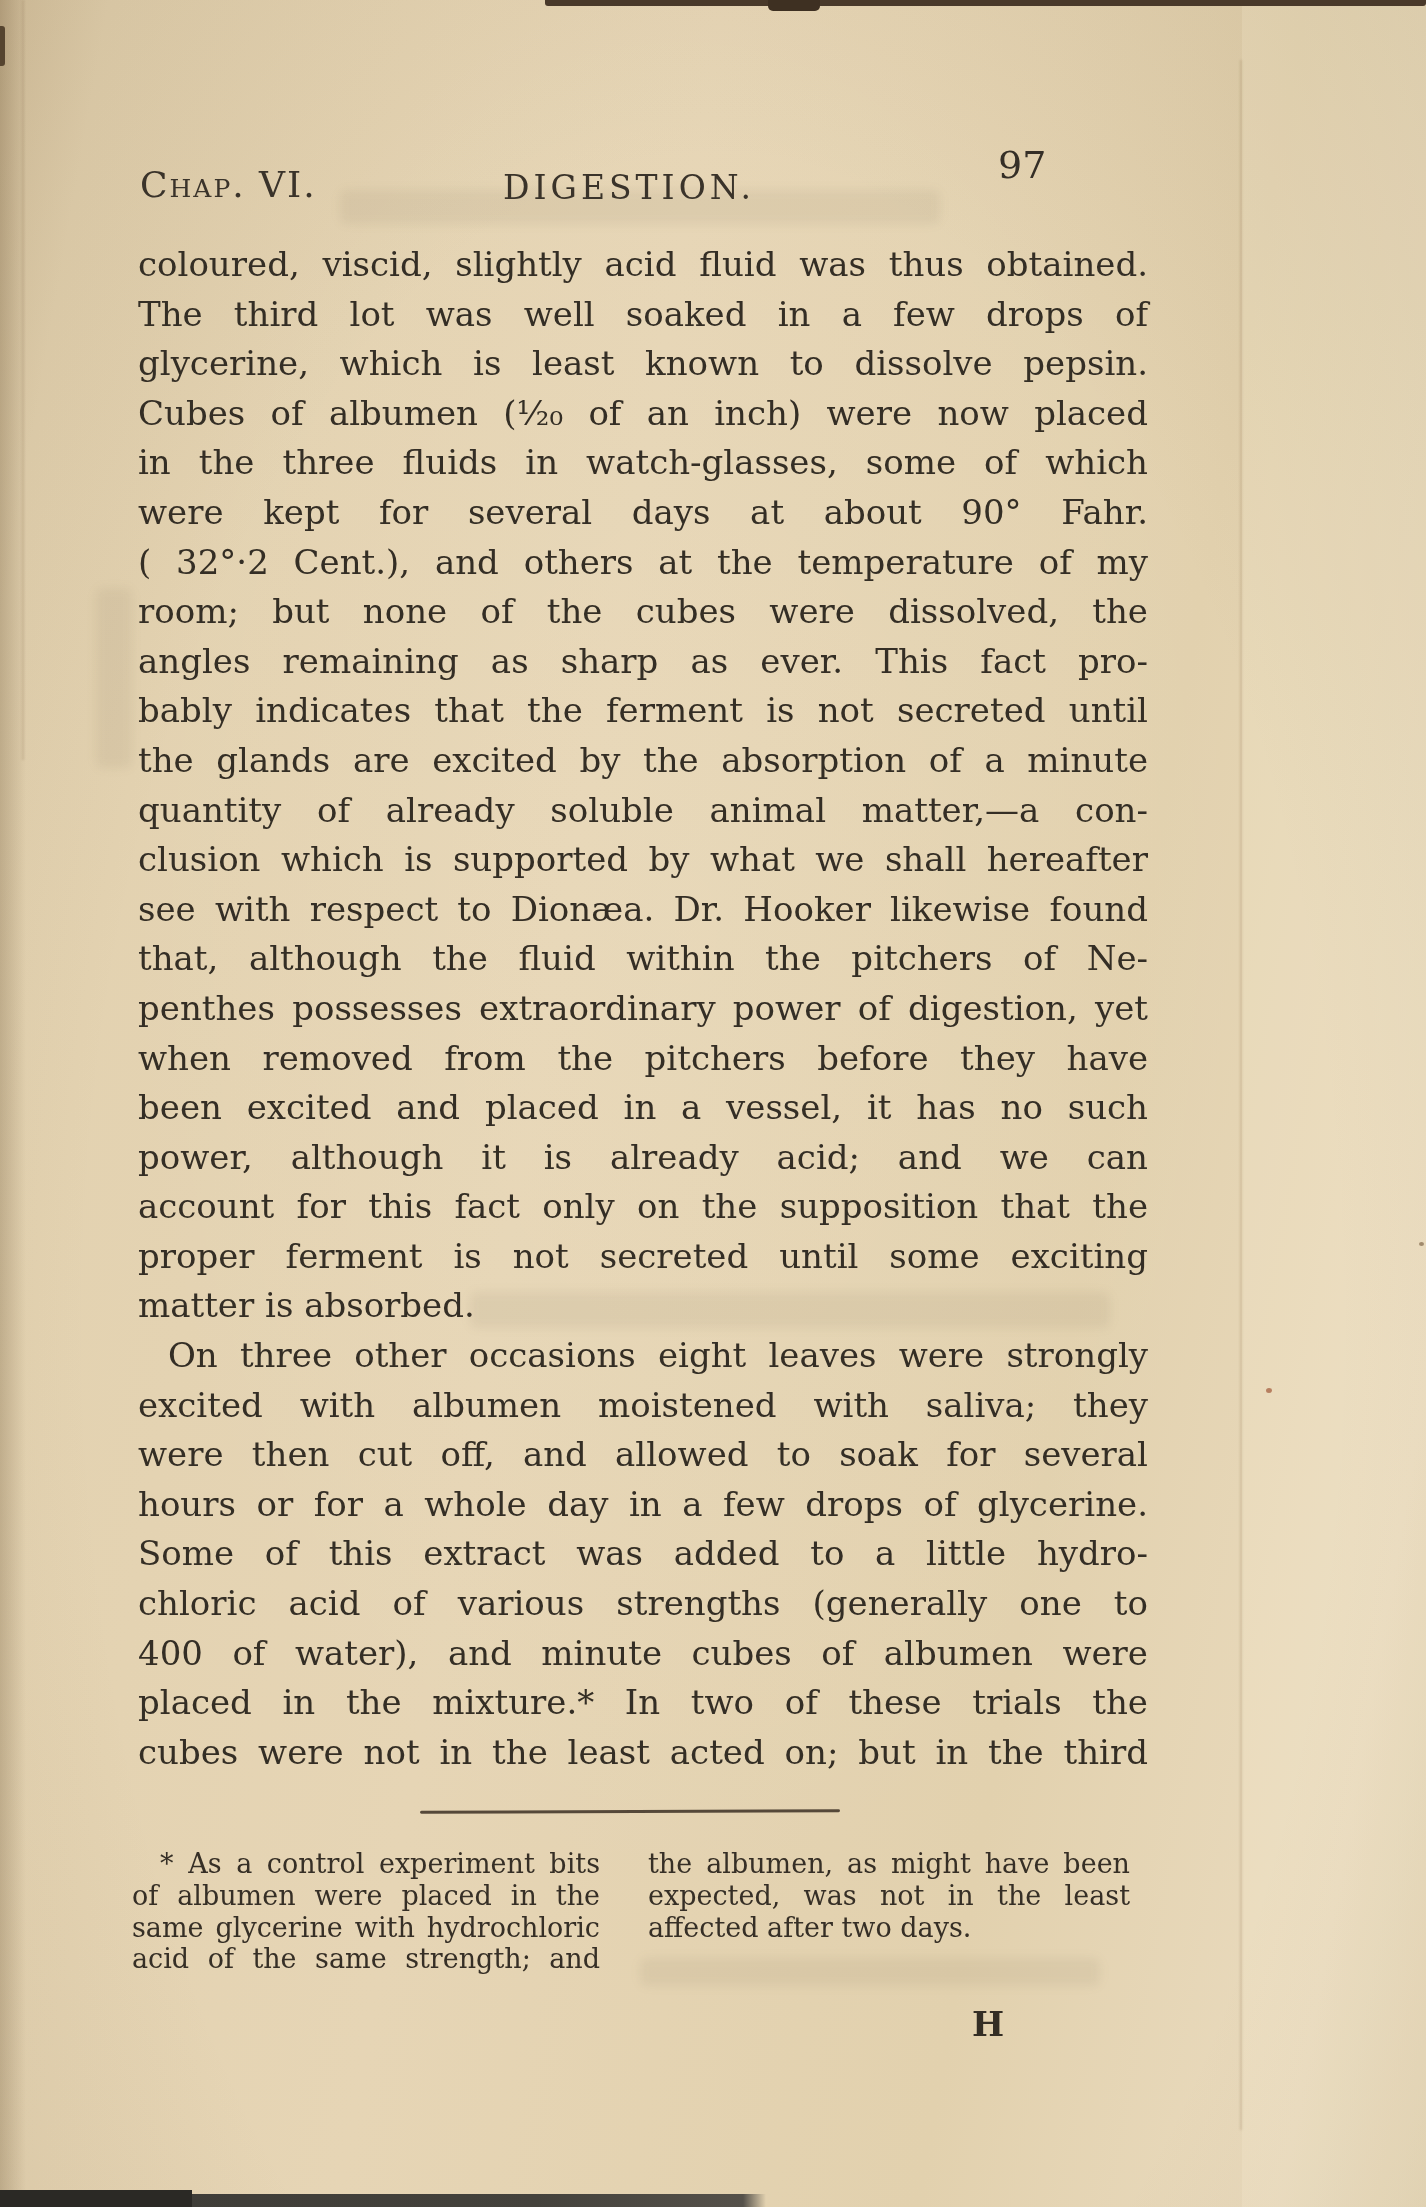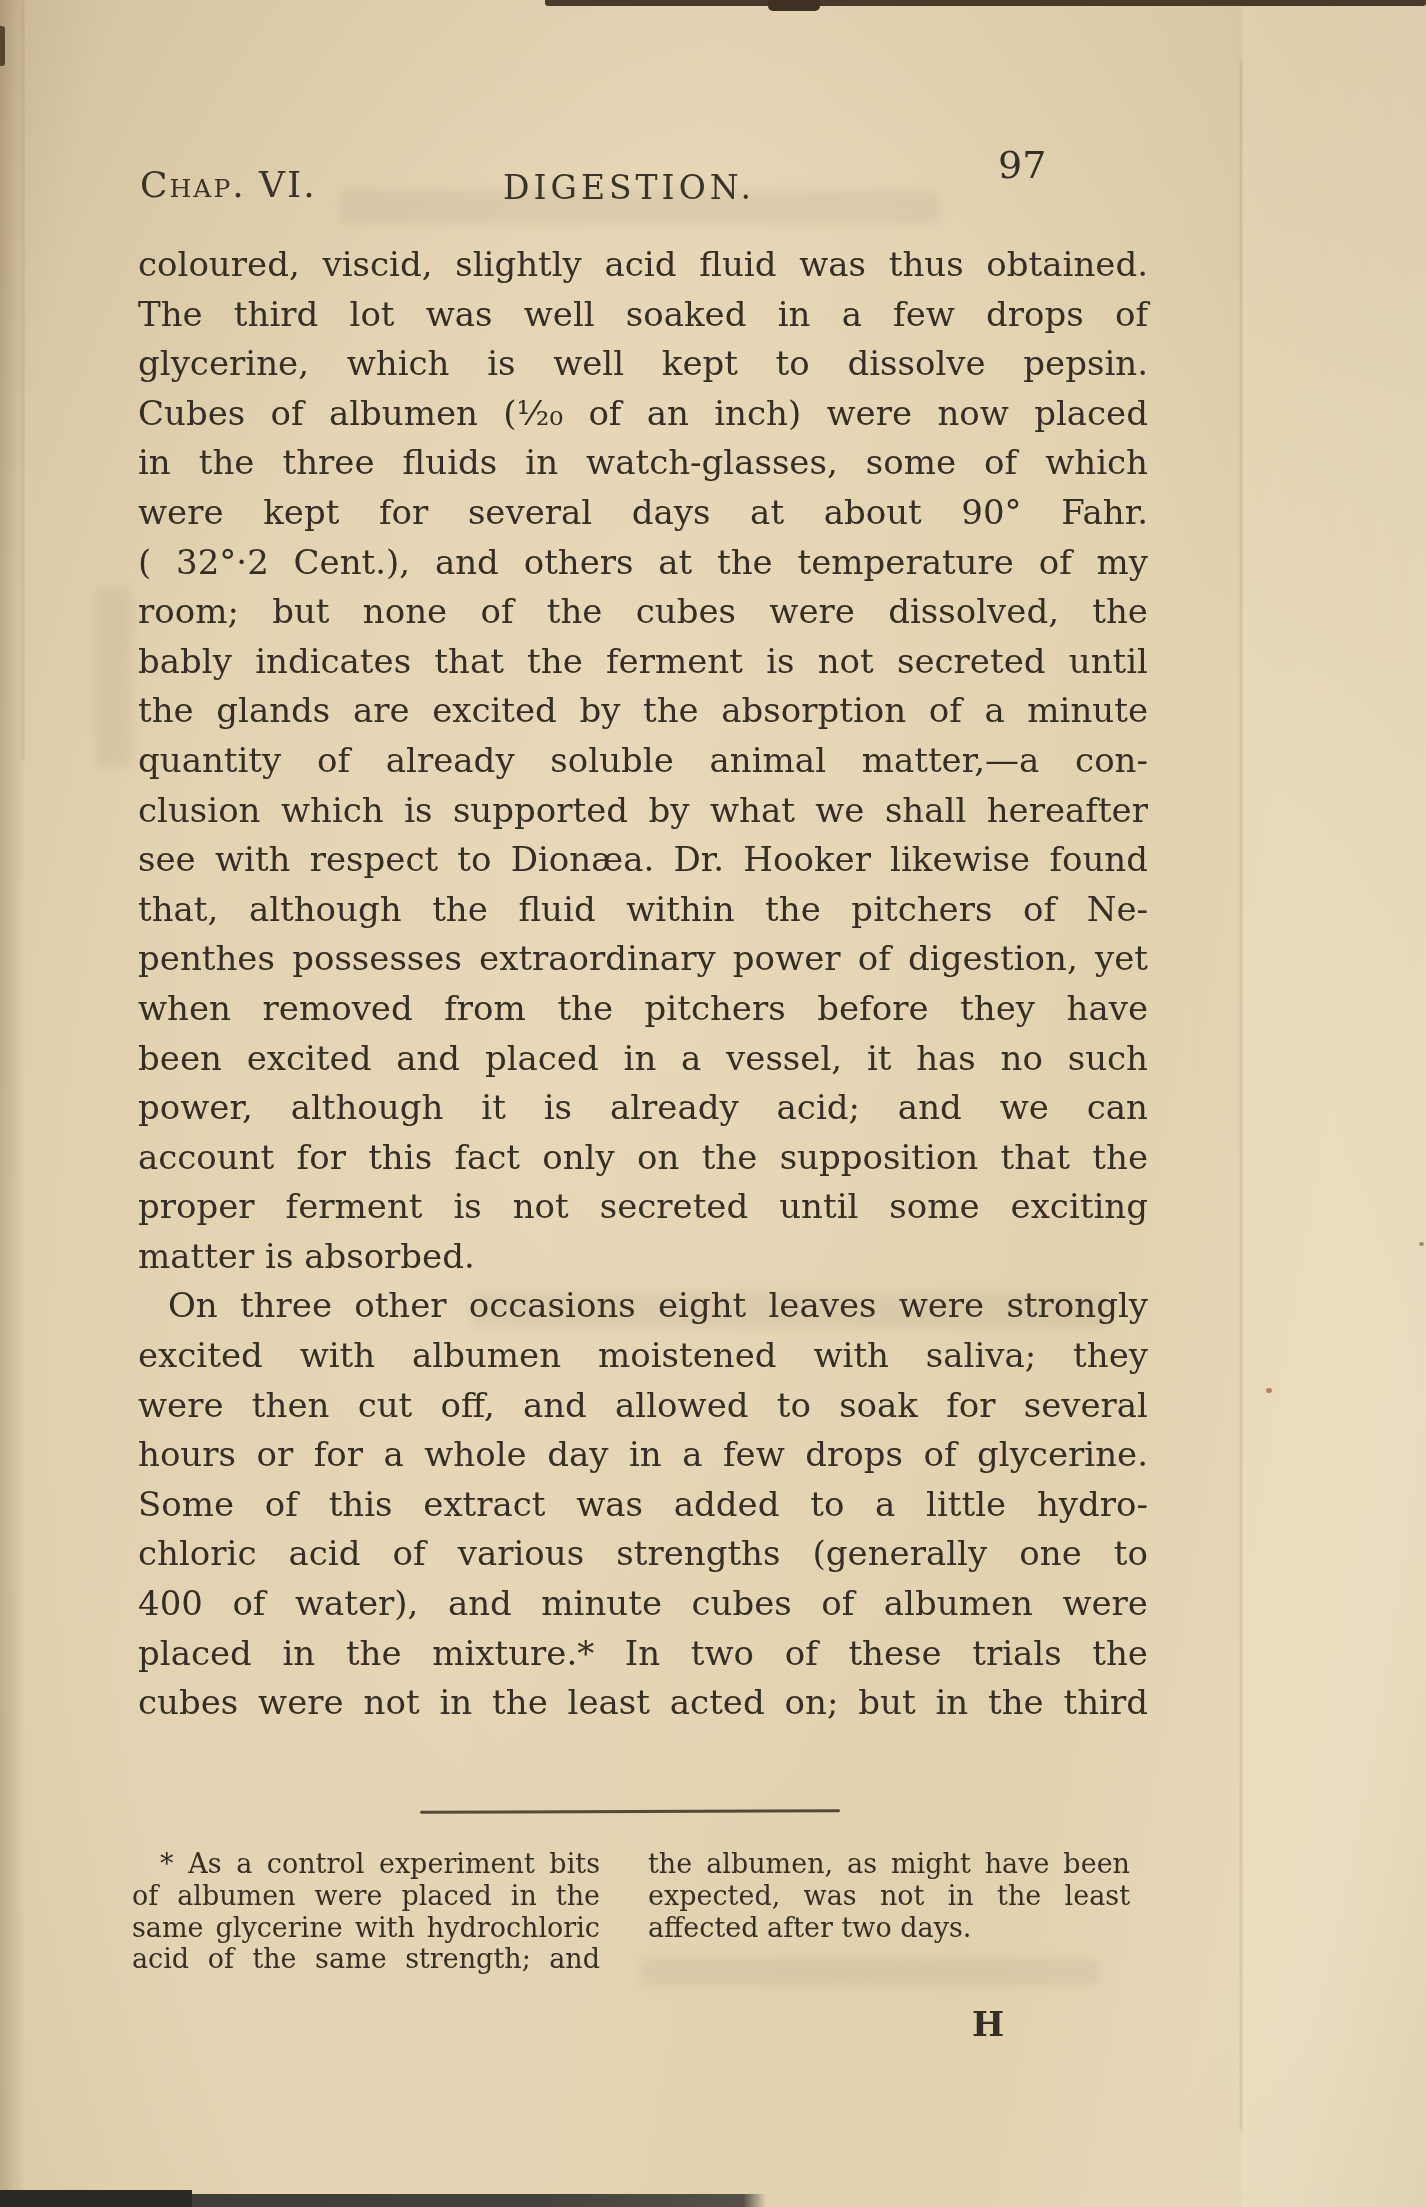--- a/index.html
+++ b/index.html
@@ -88,26 +88,27 @@
   <div class="smudge" style="left:640px;top:1958px;width:460px;height:28px;"></div>
   <div class="smudge" style="left:96px;top:588px;width:36px;height:180px;"></div>
 
   <div class="chapter">Chap. VI.</div>
   <div class="running-title">DIGESTION.</div>
   <div class="page-number">97</div>
 
   <div class="body-block">
     <div class="tl">coloured, viscid, slightly acid fluid was thus obtained.</div>
     <div class="tl">The third lot was well soaked in a few drops of</div>
-    <div class="tl">glycerine, which is well kept to dissolve pepsin.</div>
+    <div class="tl">glycerine, which is least known to dissolve pepsin.</div>
     <div class="tl">Cubes of albumen (¹⁄₂₀ of an inch) were now placed</div>
     <div class="tl">in the three fluids in watch-glasses, some of which</div>
     <div class="tl">were kept for several days at about 90° Fahr.</div>
     <div class="tl">( 32°·2 Cent.), and others at the temperature of my</div>
     <div class="tl">room; but none of the cubes were dissolved, the</div>
+    <div class="tl">angles remaining as sharp as ever. This fact pro-</div>
     <div class="tl">bably indicates that the ferment is not secreted until</div>
     <div class="tl">the glands are excited by the absorption of a minute</div>
     <div class="tl">quantity of already soluble animal matter,—a con-</div>
     <div class="tl">clusion which is supported by what we shall hereafter</div>
     <div class="tl">see with respect to Dionæa. Dr. Hooker likewise found</div>
     <div class="tl">that, although the fluid within the pitchers of Ne-</div>
     <div class="tl">penthes possesses extraordinary power of digestion, yet</div>
     <div class="tl">when removed from the pitchers before they have</div>
     <div class="tl">been excited and placed in a vessel, it has no such</div>
     <div class="tl">power, although it is already acid; and we can</div>

